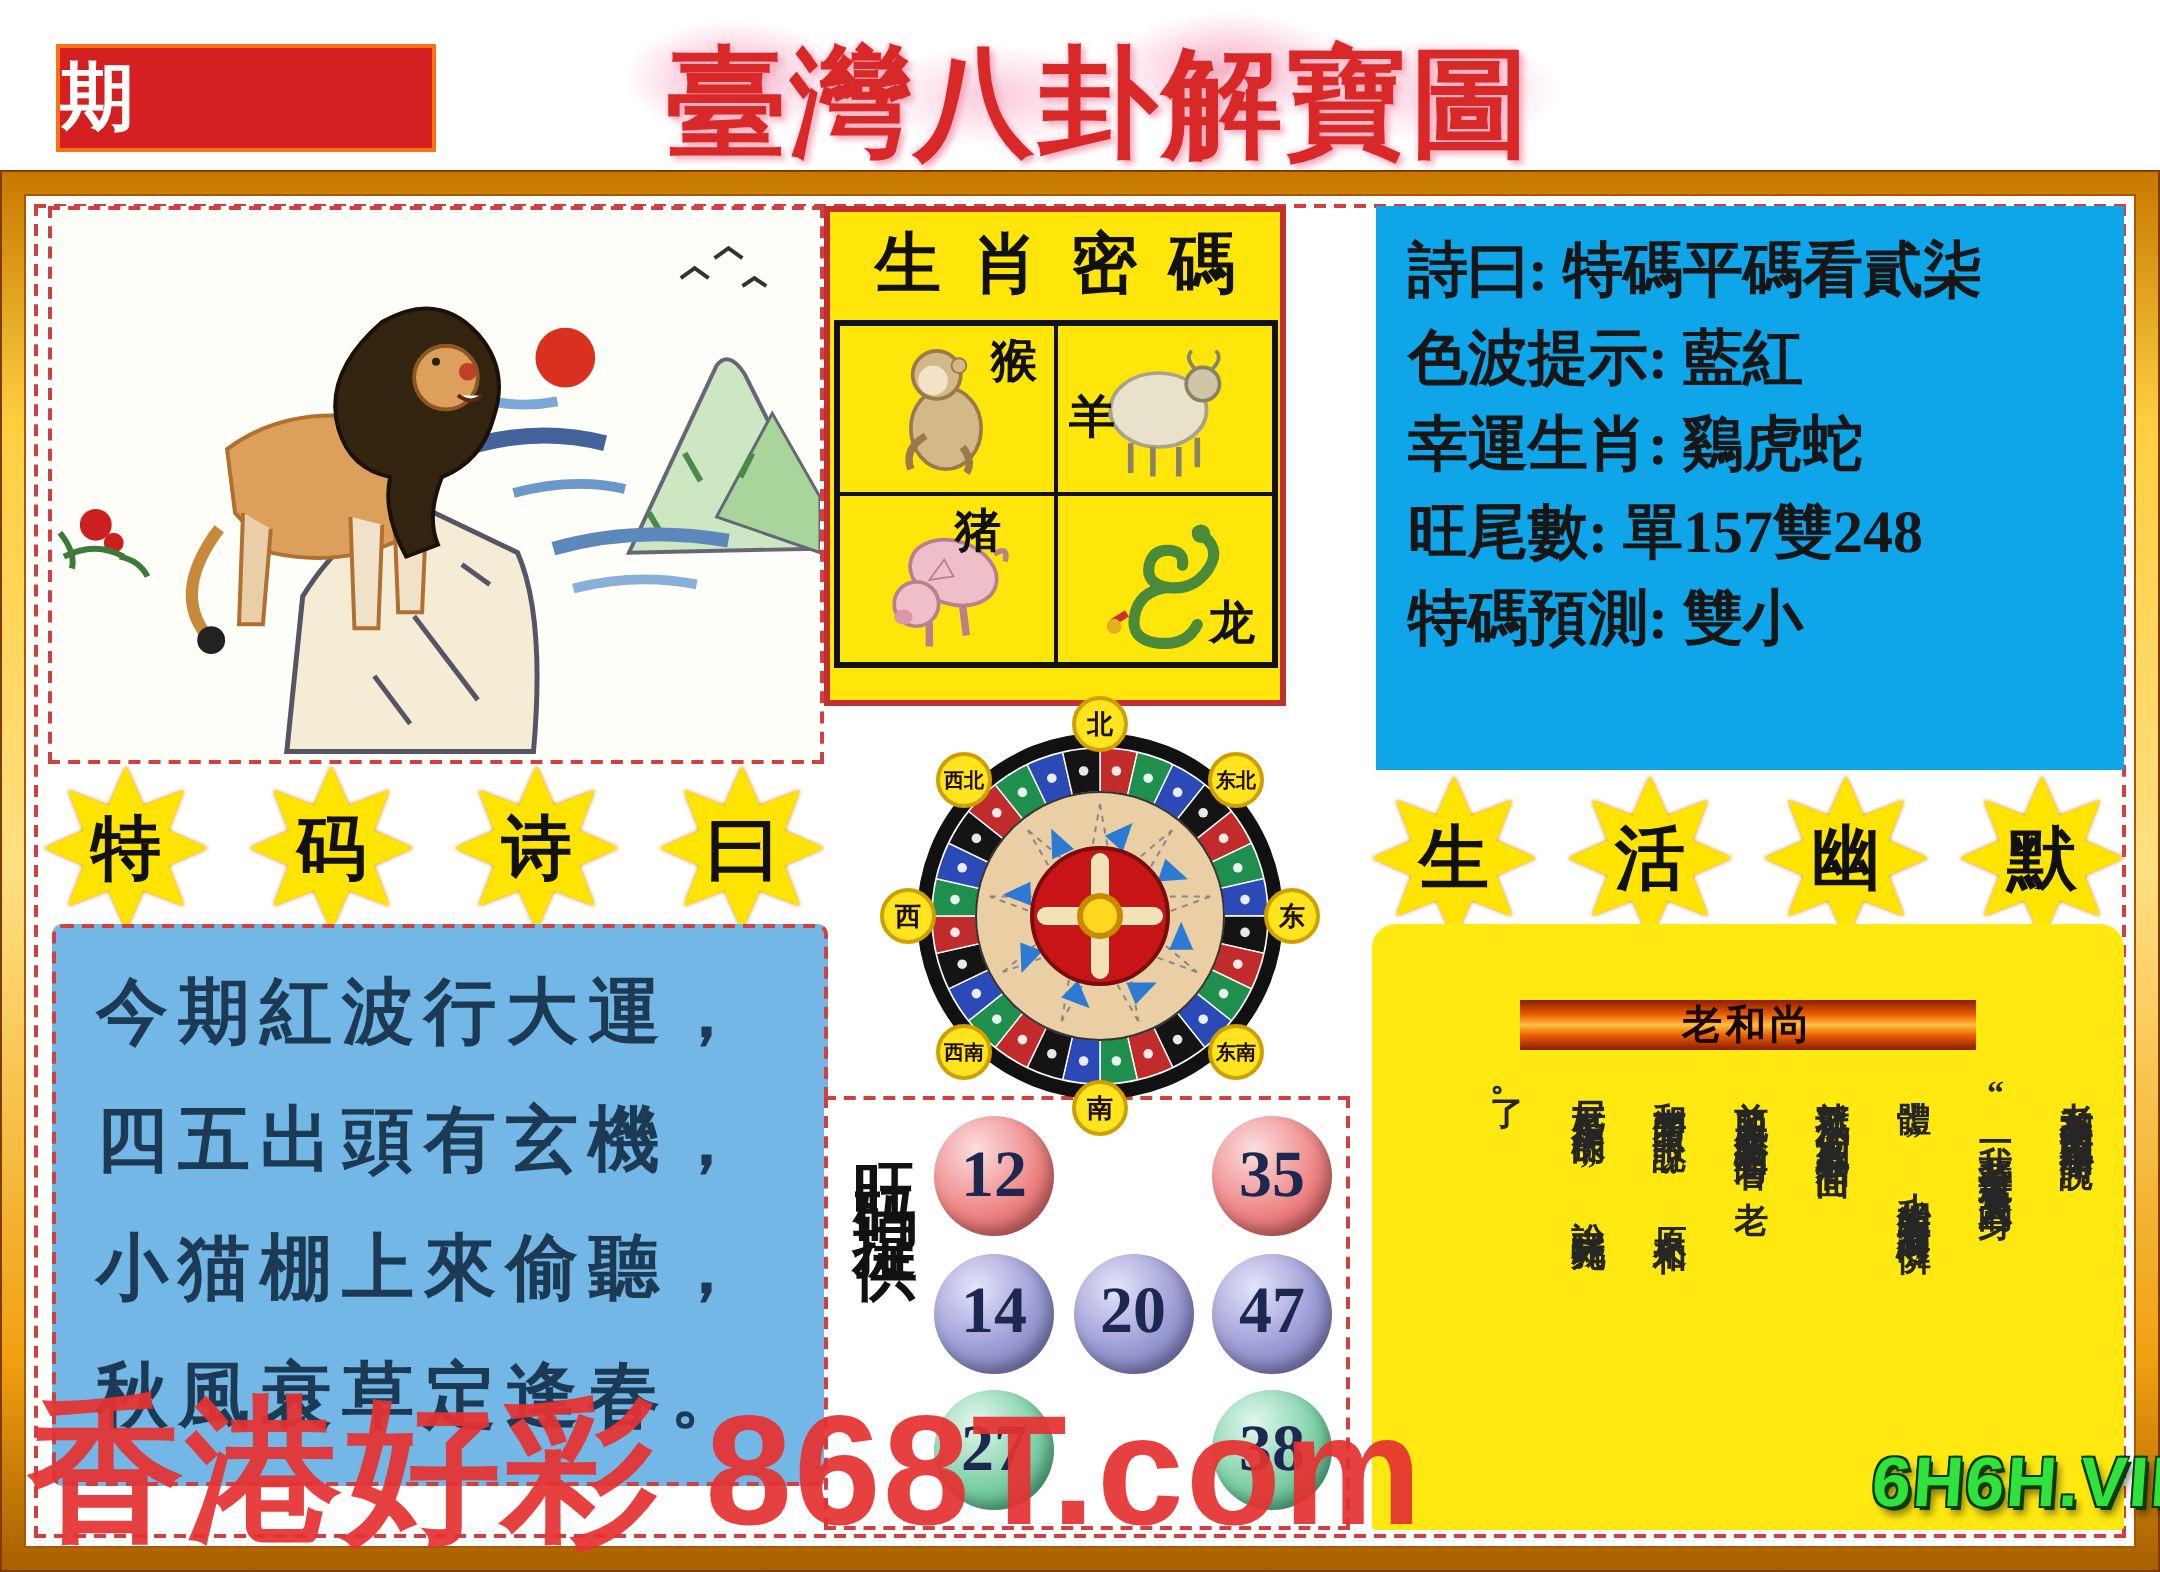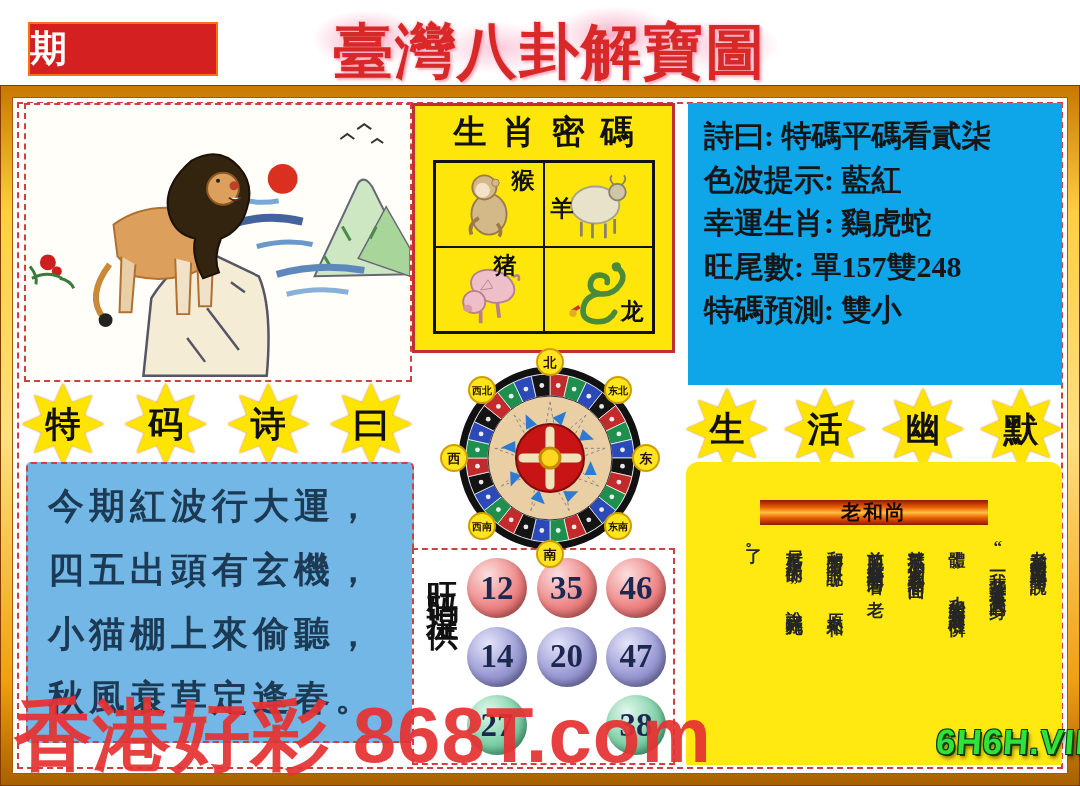--- a/index.html
+++ b/index.html
@@ -26,21 +26,21 @@
            background:linear-gradient(180deg,#c87800,#ffcf40 18%,#ffe080 50%,#f0a010 85%,#a86000);
            border:1px solid #803c00; padding:11px; }
   .frame-white { width:100%; height:100%; background:#fff; border:1px solid #a85800; position:relative; }
   .frame-dashed { position:absolute; inset:4px; border:2px dashed #d04040; }
 
   
   .lion-box { position:absolute; left:24px; top:103px; width:388px; height:279px;
               background:#fffef8; border:2px dashed #cf4040; overflow:hidden; }
   .lion-box svg { width:100%; height:100%; }
 
-  .zodiac-box { position:absolute; left:412px; top:103px; width:263px; height:250px;
+  .zodiac-box { position:absolute; left:412px; top:103px; width:231px; height:250px;
                 background:#ffe60a; border:3px solid #c03030; }
   .zodiac-title { text-align:center; font-size:33px; font-weight:bold; color:#111;
                   letter-spacing:16px; padding-left:16px; margin-top:4px; }
   .zodiac-grid { width:222px; height:174px; margin:5px auto 0; display:grid;
                  grid-template-columns:1fr 1fr; grid-template-rows:1fr 1fr;
                  border:2px solid #111; }
   .zodiac-cell { border:1px solid #111; position:relative; }
   .zodiac-cell svg { position:absolute; left:50%; top:50%; width:74px; height:74px;
                      transform:translate(-50%,-50%); }
   .zodiac-label { position:absolute; font-size:23px; font-weight:bold; color:#111; z-index:2; }
@@ -360,21 +360,20 @@
         <text x="-68" y="-68" text-anchor="middle" dy="0.35em" font-size="10" font-weight="bold" fill="#201000">西北</text>
       </g>
     </svg></div>
 
 <div class="wang-box">
   <div class="wang-label">旺码提供</div>
   <div class="balls" id="balls">
       <div class="ball-row">
         <div class="ball red">12</div>
         <div class="ball red">35</div>
-        <div class="ball red">46</div>
       </div>
       <div class="ball-row">
         <div class="ball purple">14</div>
         <div class="ball purple">20</div>
         <div class="ball purple">47</div>
       </div>
       <div class="ball-row">
         <div class="ball green">27</div>
         <div class="ball green">38</div>
       </div>

